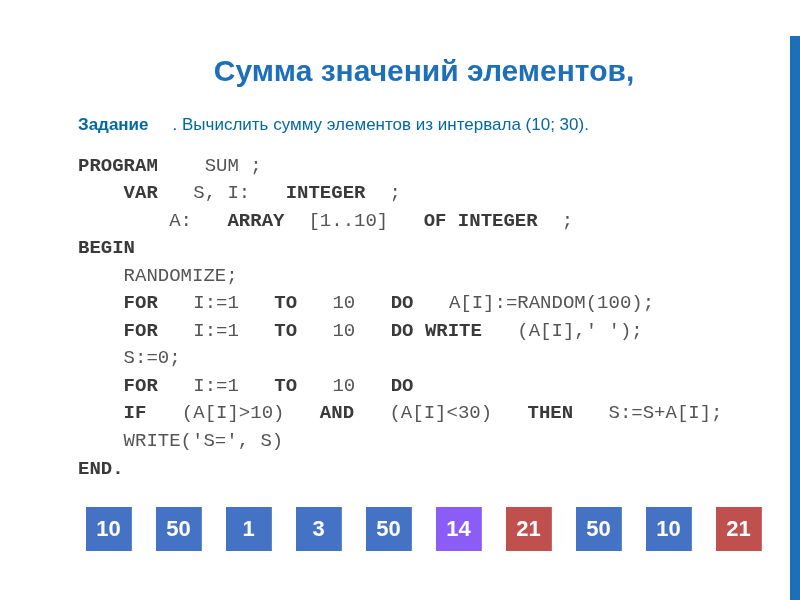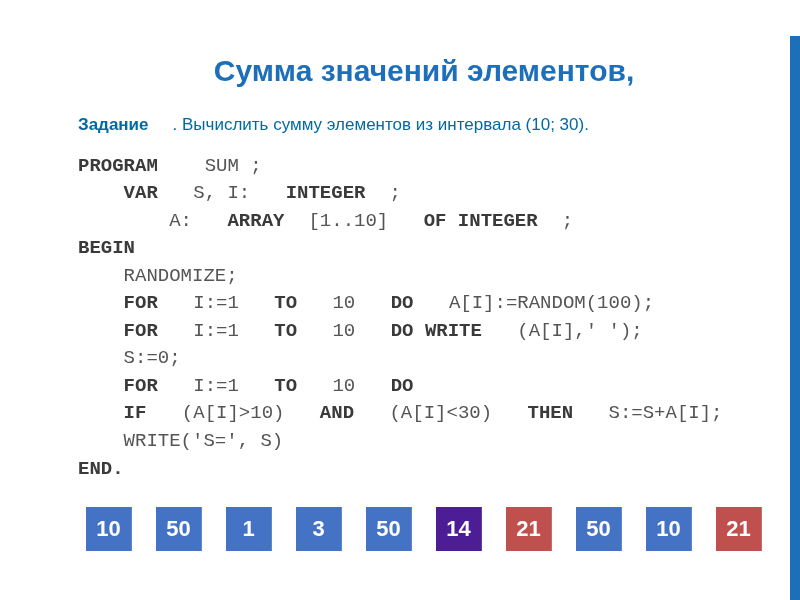--- a/index.html
+++ b/index.html
@@ -87,18 +87,18 @@
 <span class="kw">    if</span><span> (a[i]&gt;10) </span><span class="kw">and</span><span> (a[i]&lt;30) </span><span class="kw">then</span><span> s:=s+a[i];</span>
 <span>    write('s=', s)</span>
 <span class="kw">end.</span></div>
 
 <div class="array-row">
     <div class="cell" style="background: rgb(68, 114, 196);">10</div>
     <div class="cell" style="background: rgb(68, 114, 196);">50</div>
     <div class="cell" style="background: rgb(68, 114, 196);">1</div>
     <div class="cell" style="background: rgb(68, 114, 196);">3</div>
     <div class="cell" style="background: rgb(68, 114, 196);">50</div>
-    <div class="cell" style="background: #4c1d95;">14</div>
+    <div class="cell" style="background: #8b5cf6;">14</div>
     <div class="cell" style="background: rgb(192, 80, 77);">21</div>
     <div class="cell" style="background: rgb(68, 114, 196);">50</div>
     <div class="cell" style="background: rgb(68, 114, 196);">10</div>
     <div class="cell" style="background: rgb(192, 80, 77);">21</div>
   </div>
 
 </body></html>

